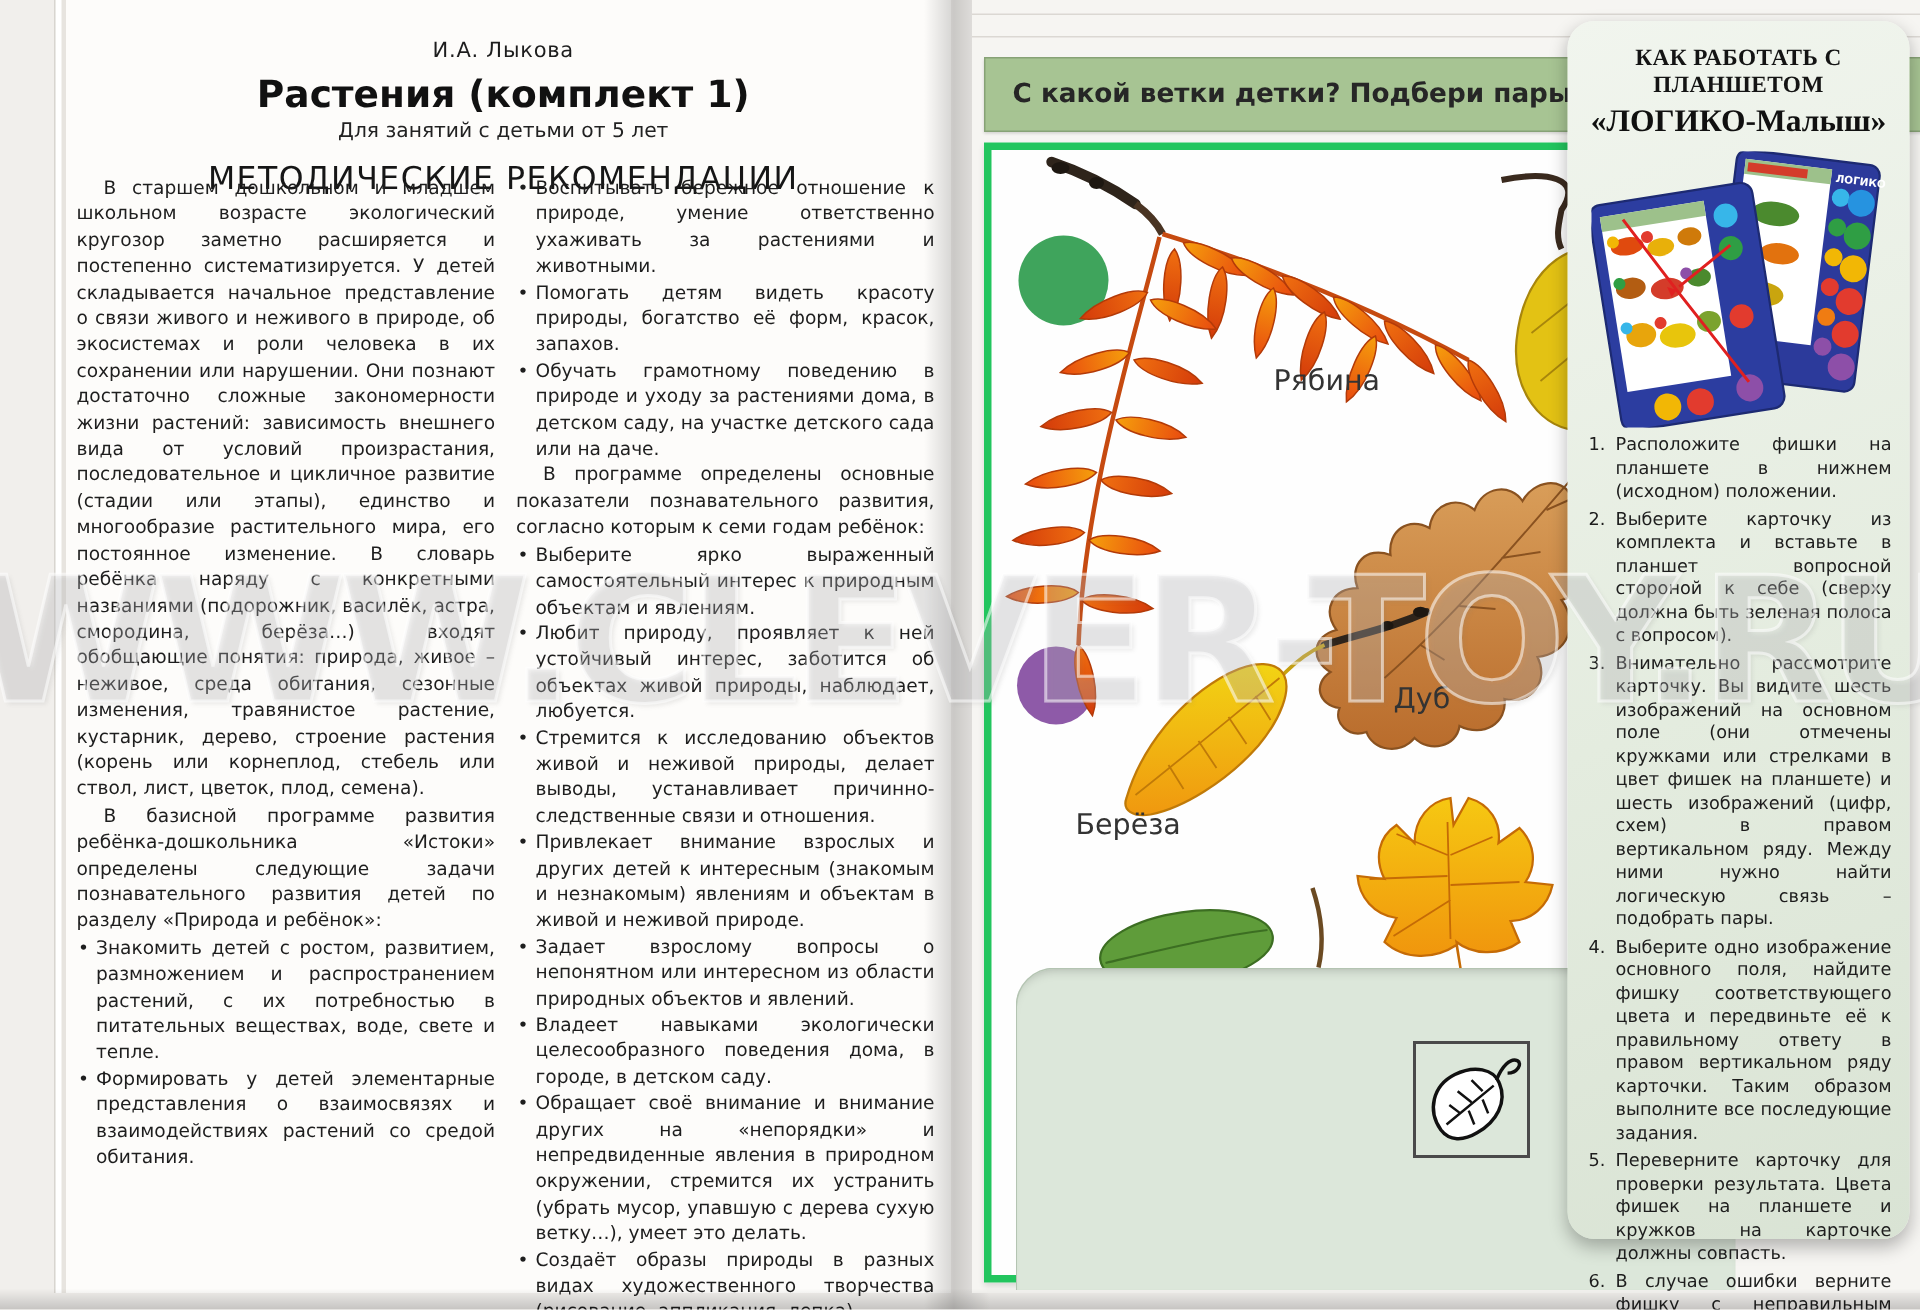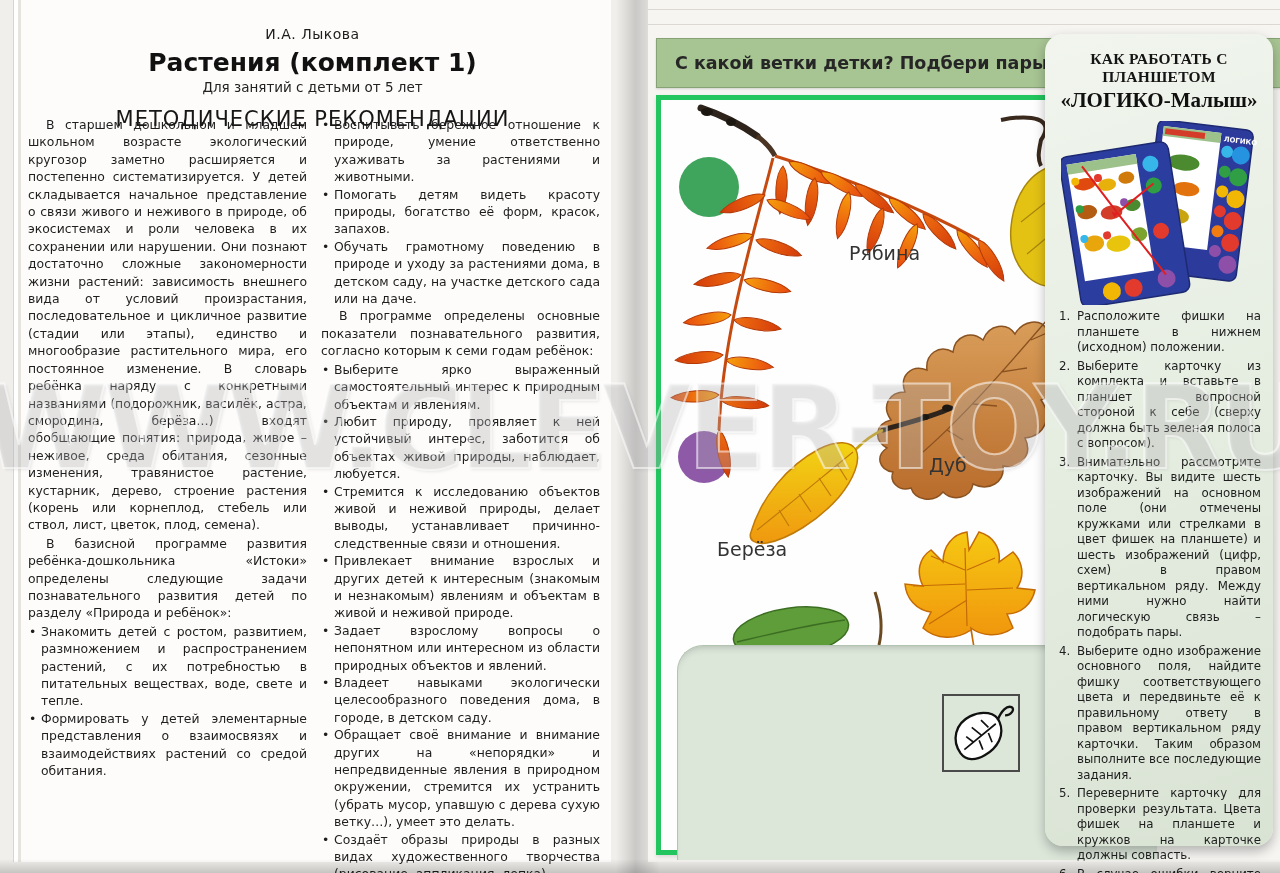--- a/index.html
+++ b/index.html
@@ -5,21 +5,21 @@
   * { margin:0; padding:0; box-sizing:border-box; }
   html,body { width:1280px; height:873px; overflow:hidden; }
   body {
     font-family:"DejaVu Sans", sans-serif;
     background:#f1efec;
     position:relative;
     color:#222;
   }
   
   .left-page {
-    position:absolute; left:13px; top:0; width:598px; height:862px;
+    position:absolute; left:36px; top:0; width:598px; height:862px;
     background:#fdfcfa;
     border-left:1px solid #d8d5d0;
     box-shadow:inset 4px 0 0 #fff, inset 7px 0 0 #e7e4df;
   }
   .lp-head { text-align:center; padding-top:26px; }
   .lp-author { font-size:14px; letter-spacing:.5px; color:#1d1d1d; }
   .lp-title  { font-size:25px; font-weight:bold; margin-top:6px; color:#111; }
   .lp-subtitle { font-size:13.5px; margin-top:2px; }
   .lp-section { font-size:21px; margin-top:12px; letter-spacing:1px; color:#161616; }
   .lp-cols { position:absolute; left:14px; top:116px; width:572px; display:flex; gap:14px; }
@@ -52,21 +52,21 @@
     background:#dce7da; border-top:1px solid #b4c4b2; border-left:1px solid #b4c4b2;
     border-radius:26px 6px 0 0;
     box-shadow:inset 0 6px 8px -6px rgba(0,0,0,.25);
   }
   .leaf-box {
     position:absolute; left:264px; top:48px; width:78px; height:78px;
     border:2px solid #4a4a4a; background:transparent;
   }
   
   .sidebar {
-    position:absolute; left:1045px; top:34px; width:228px; height:812px;
+    position:absolute; left:1045px; top:14px; width:228px; height:812px;
     background:linear-gradient(160deg,#f1f5ee 0%, #e4ecdf 55%, #d9e3d4 100%);
     border-radius:18px; box-shadow:0 5px 12px rgba(0,0,0,.28);
     padding:16px 12px 10px 12px;
   }
   .sb-title1 { font-family:"Liberation Serif", serif; font-weight:bold; font-size:15.5px;
     text-align:center; color:#141414; letter-spacing:.3px; }
   .sb-title2 { font-family:"Liberation Serif", serif; font-weight:bold; font-size:21px;
     text-align:center; color:#101010; margin-top:2px; }
   .sb-image { display:block; margin:8px auto 4px auto; }
   ol.steps { list-style:none; counter-reset:step; font-size:11.8px; line-height:15.5px;

